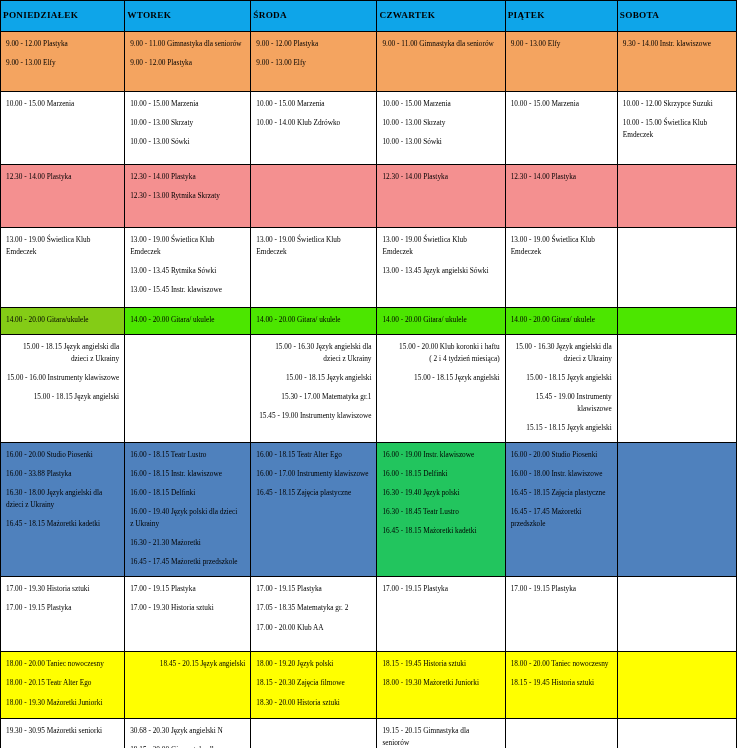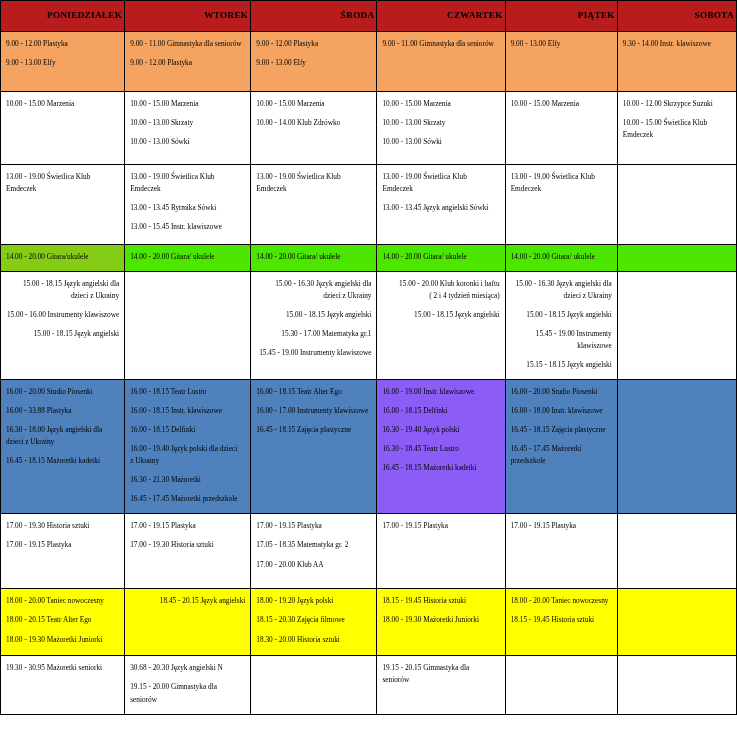--- a/index.html
+++ b/index.html
@@ -20,28 +20,28 @@
   }
   table.schedule th,
   table.schedule td {
     border: 1px solid #000000;
     vertical-align: top;
     padding: 6px 5px 8px 5px;
     font-size: 7.3px;
     line-height: 1.65;
   }
   table.schedule th {
-    text-align: right;
+    text-align: left;
     vertical-align: middle;
     font-size: 9.2px;
     font-weight: bold;
     letter-spacing: 0.3px;
     height: 22px;
     padding: 4px 2px;
-    background: #b91c1c;
+    background: #0ea5e9;
   }
   col.c1 { width: 124px; }
   col.c2 { width: 126px; }
   col.c3 { width: 126px; }
   col.c4 { width: 128px; }
   col.c5 { width: 112px; }
   col.c6 { width: 119px; }
 
   .entry {
     margin: 0 0 7px 0;
@@ -130,20 +130,37 @@
         </td>
         <td style="background: rgb(255, 255, 255);">
           <div class="entry">10.00 - 15.00 Marzenia</div>
         </td>
         <td style="background: rgb(255, 255, 255);">
           <div class="entry">10.00 - 12.00 Skrzypce Suzuki</div>
           <div class="entry">10.00 - 15.00 Świetlica Klub
 Emdeczek</div>
         </td>
       </tr>
+      <tr class="r2">
+        <td style="background: rgb(244, 144, 144);">
+          <div class="entry">12.30 - 14.00 Plastyka</div>
+        </td>
+        <td style="background: rgb(244, 144, 144);">
+          <div class="entry">12.30 - 14.00 Plastyka</div>
+          <div class="entry">12.30 - 13.00 Rytmika Skrzaty</div>
+        </td>
+        <td class="empty" style="background: rgb(244, 144, 144);"></td>
+        <td style="background: rgb(244, 144, 144);">
+          <div class="entry">12.30 - 14.00 Plastyka</div>
+        </td>
+        <td style="background: rgb(244, 144, 144);">
+          <div class="entry">12.30 - 14.00 Plastyka</div>
+        </td>
+        <td class="empty" style="background: rgb(244, 144, 144);"></td>
+      </tr>
       <tr class="r3">
         <td style="background: rgb(255, 255, 255);">
           <div class="entry">13.00 - 19.00 Świetlica Klub
           Emdeczek</div>
         </td>
         <td style="background: rgb(255, 255, 255);">
           <div class="entry">13.00 - 19.00 Świetlica Klub
              Emdeczek</div>
           <div class="entry">13.00 - 13.45 Rytmika Sówki</div>
           <div class="entry">13.00 - 15.45 Instr. klawiszowe</div>
@@ -226,21 +243,21 @@
           <div class="entry">16.00 - 19.40 Język polski dla dzieci
 z Ukrainy</div>
           <div class="entry">16.30 - 21.30 Mażoretki</div>
           <div class="entry">16.45 - 17.45 Mażoretki przedszkole</div>
         </td>
         <td style="background: rgb(79, 129, 189);">
           <div class="entry">16.00 - 18.15 Teatr Alter Ego</div>
           <div class="entry">16.00 - 17.00 Instrumenty klawiszowe</div>
           <div class="entry">16.45 - 18.15 Zajęcia plastyczne</div>
         </td>
-        <td style="background: #8b5cf6;">
+        <td style="background: #22c55e;">
           <div class="entry">16.00 - 19.00 Instr. klawiszowe</div>
           <div class="entry">16.00 - 18.15 Delfinki</div>
           <div class="entry">16.30 - 19.40 Język polski</div>
           <div class="entry">16.30 - 18.45 Teatr Lustro</div>
           <div class="entry">16.45 - 18.15 Mażoretki kadetki</div>
         </td>
         <td style="background: rgb(79, 129, 189);">
           <div class="entry">16.00 - 20.00 Studio Piosenki</div>
           <div class="entry">16.00 - 18.00 Instr. klawiszowe</div>
           <div class="entry">16.45 - 18.15 Zajęcia plastyczne</div>

